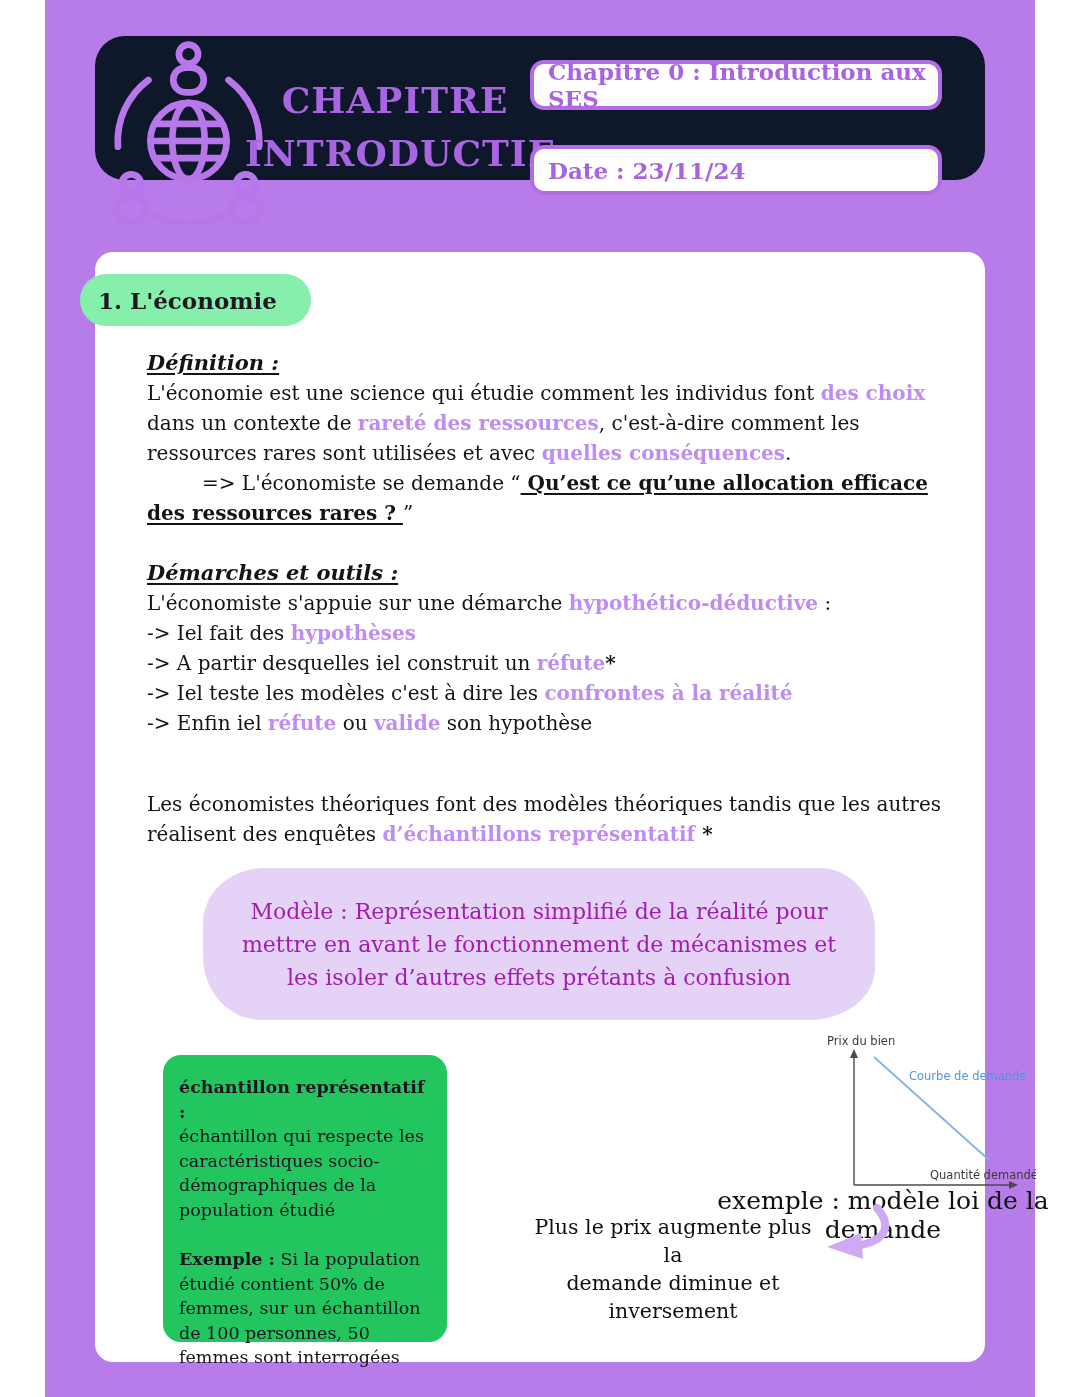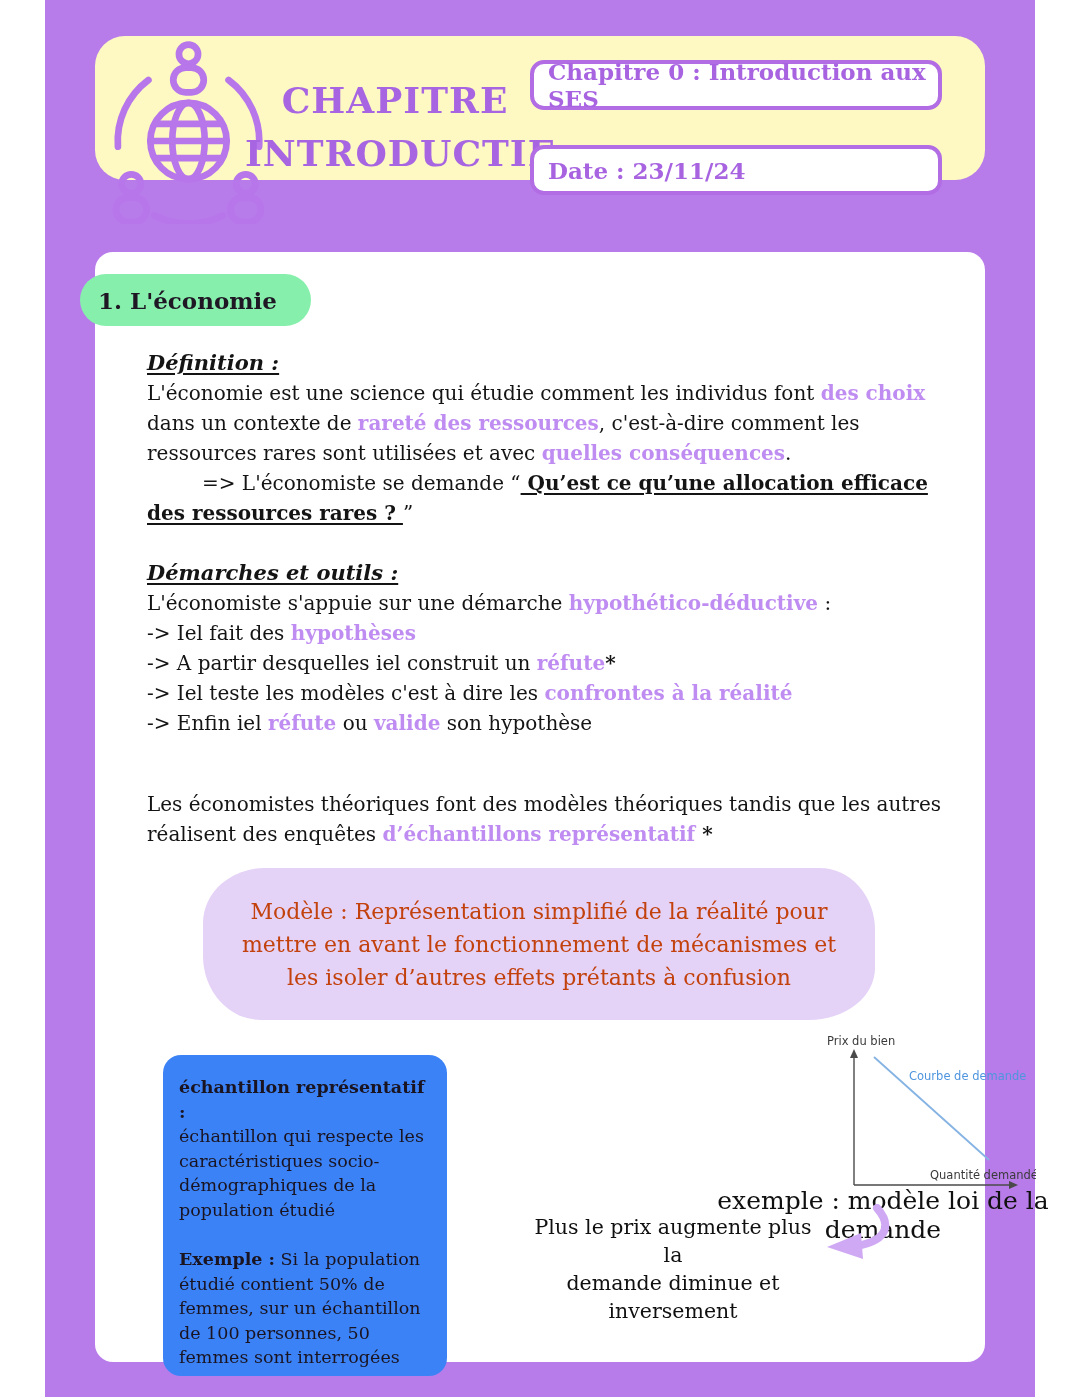--- a/index.html
+++ b/index.html
@@ -1,21 +1,21 @@
 <!DOCTYPE html>
 <html><head>
 <meta charset="utf-8">
 <style>
   html,body{margin:0;padding:0;background:#ffffff;}
   .page{position:relative;width:1080px;height:1397px;background:#ffffff;overflow:hidden;
         font-family:"DejaVu Serif",serif;color:#141414;}
   .band{position:absolute;left:45px;top:0;width:990px;height:1397px;background:#b87cea;}
 
   
-  .header-card{position:absolute;left:95px;top:36px;width:890px;height:144px;background:#fef9c3;border-radius:30px;}
+  .header-card{position:absolute;left:95px;top:36px;width:890px;height:144px;background:#0f172a;border-radius:30px;}
   .logo-wrap{position:absolute;left:6px;top:2px;width:175px;height:186px;}
   .main-title{position:absolute;left:150px;top:38px;width:300px;text-align:center;
               font-weight:bold;font-size:36px;line-height:53px;color:#a765e2;letter-spacing:1px;}
   .hbox{position:absolute;left:435px;width:412px;height:50px;border:4px solid #b26ce4;border-radius:14px;
         display:flex;align-items:center;padding-left:14px;box-sizing:border-box;
         font-weight:bold;font-size:23px;color:#a763e0;background:#ffffff;}
   .hbox1{top:24px}.hbox2{top:109px}
 
   
   .content-card{position:absolute;left:95px;top:252px;width:890px;height:1110px;background:#ffffff;border-radius:18px;}
@@ -31,23 +31,23 @@
   .econ{left:52px;top:514px;width:805px;margin-top:23px;}
 
   .seg-n{}
   .seg-a{color:#bf8cf1;font-weight:bold;}
   .seg-b{font-weight:bold;}
   .seg-bu{font-weight:bold;text-decoration:underline;text-underline-offset:3px;}
 
   .bubble{position:absolute;left:108px;top:616px;width:672px;height:152px;background:#e5d2f7;
           border-radius:62px 55px 66px 58px / 55px 62px 52px 64px;
           display:flex;align-items:center;justify-content:center;text-align:center;
-          font-size:22px;line-height:33px;padding:0 36px;box-sizing:border-box;color:#c2410c;}
+          font-size:22px;line-height:33px;padding:0 36px;box-sizing:border-box;color:#a21caf;}
 
-  .sample{position:absolute;left:68px;top:803px;width:284px;height:321px;background:#3b82f6;border-radius:18px;
+  .sample{position:absolute;left:68px;top:803px;width:284px;height:287px;background:#22c55e;border-radius:18px;
           padding:20px 16px;box-sizing:border-box;font-size:17.5px;line-height:24.5px;color:#1a1420;}
   .sample-title{font-weight:bold;}
   .sample-gap{height:25px;}
   .bold-inline{font-weight:bold;}
 
   .chart{position:absolute;left:629px;top:773px;}
   .chart text{font-family:"DejaVu Sans",sans-serif;font-size:11.5px;}
   .caption{position:absolute;left:598px;top:934px;width:380px;text-align:center;font-size:25px;color:#101010;}
   .note{position:absolute;left:428px;top:961px;width:300px;text-align:center;font-size:20.5px;line-height:28px;color:#101010;}
   .arrow-wrap{position:absolute;left:716px;top:952px;}

